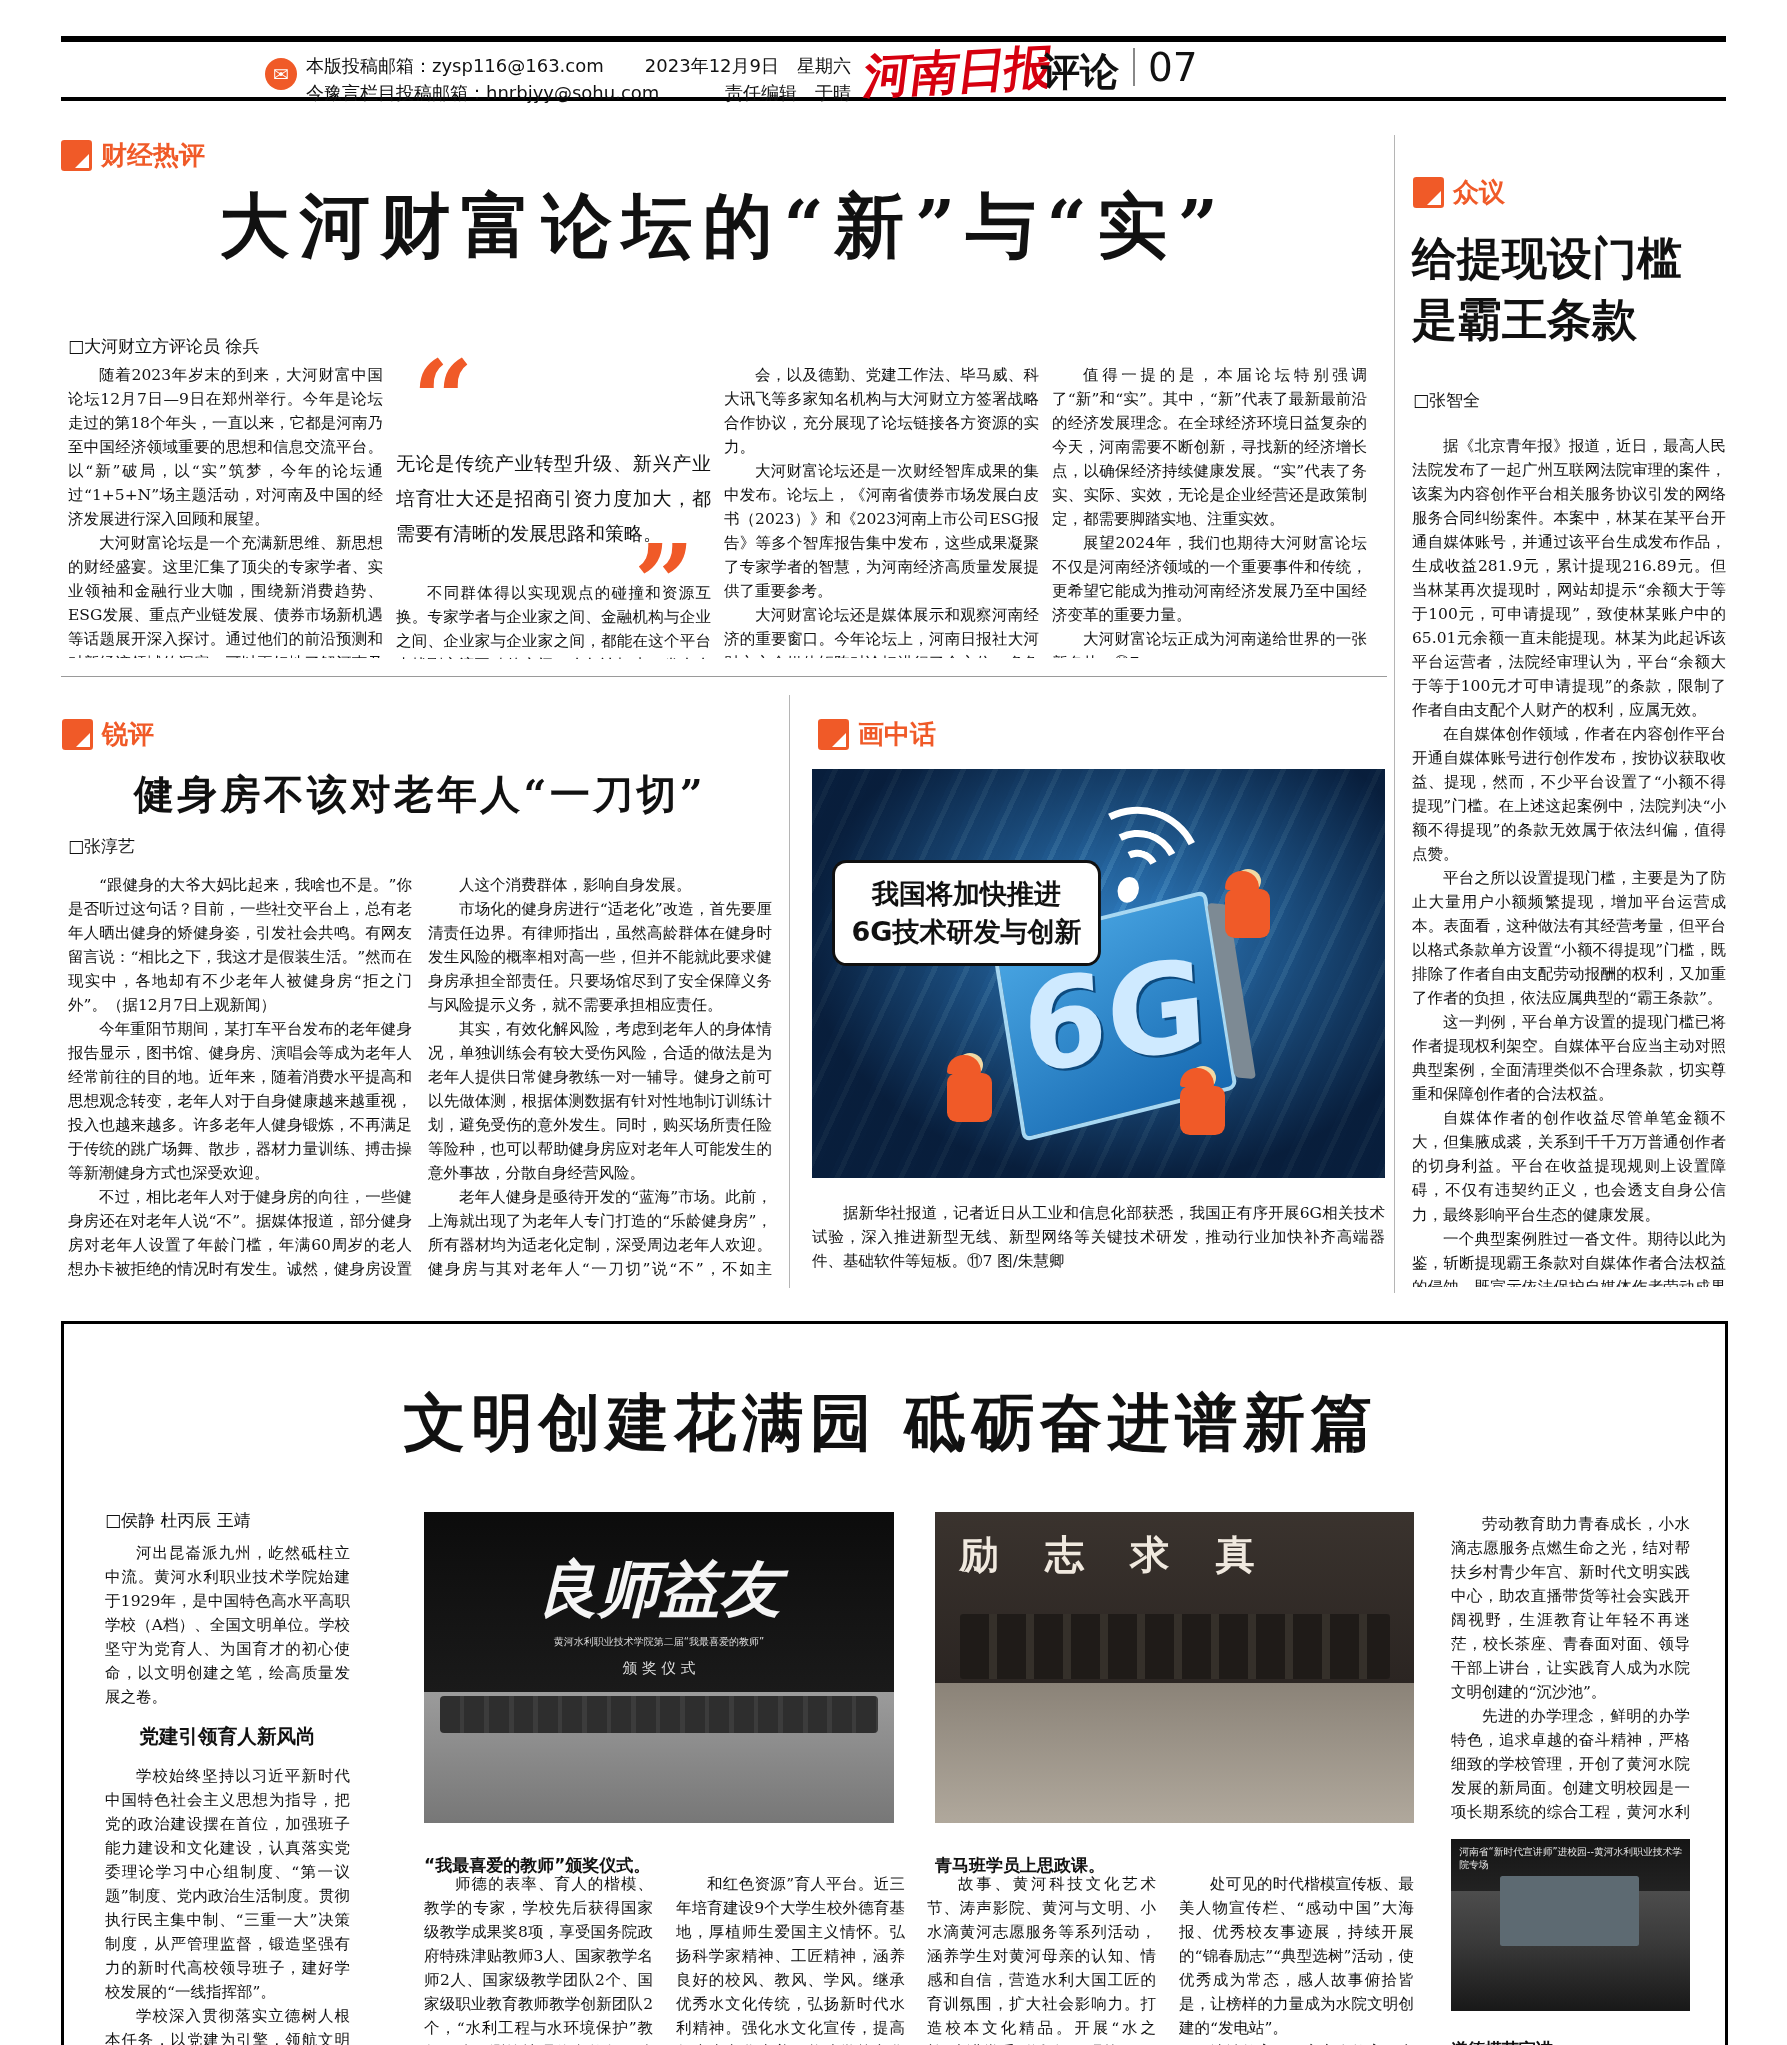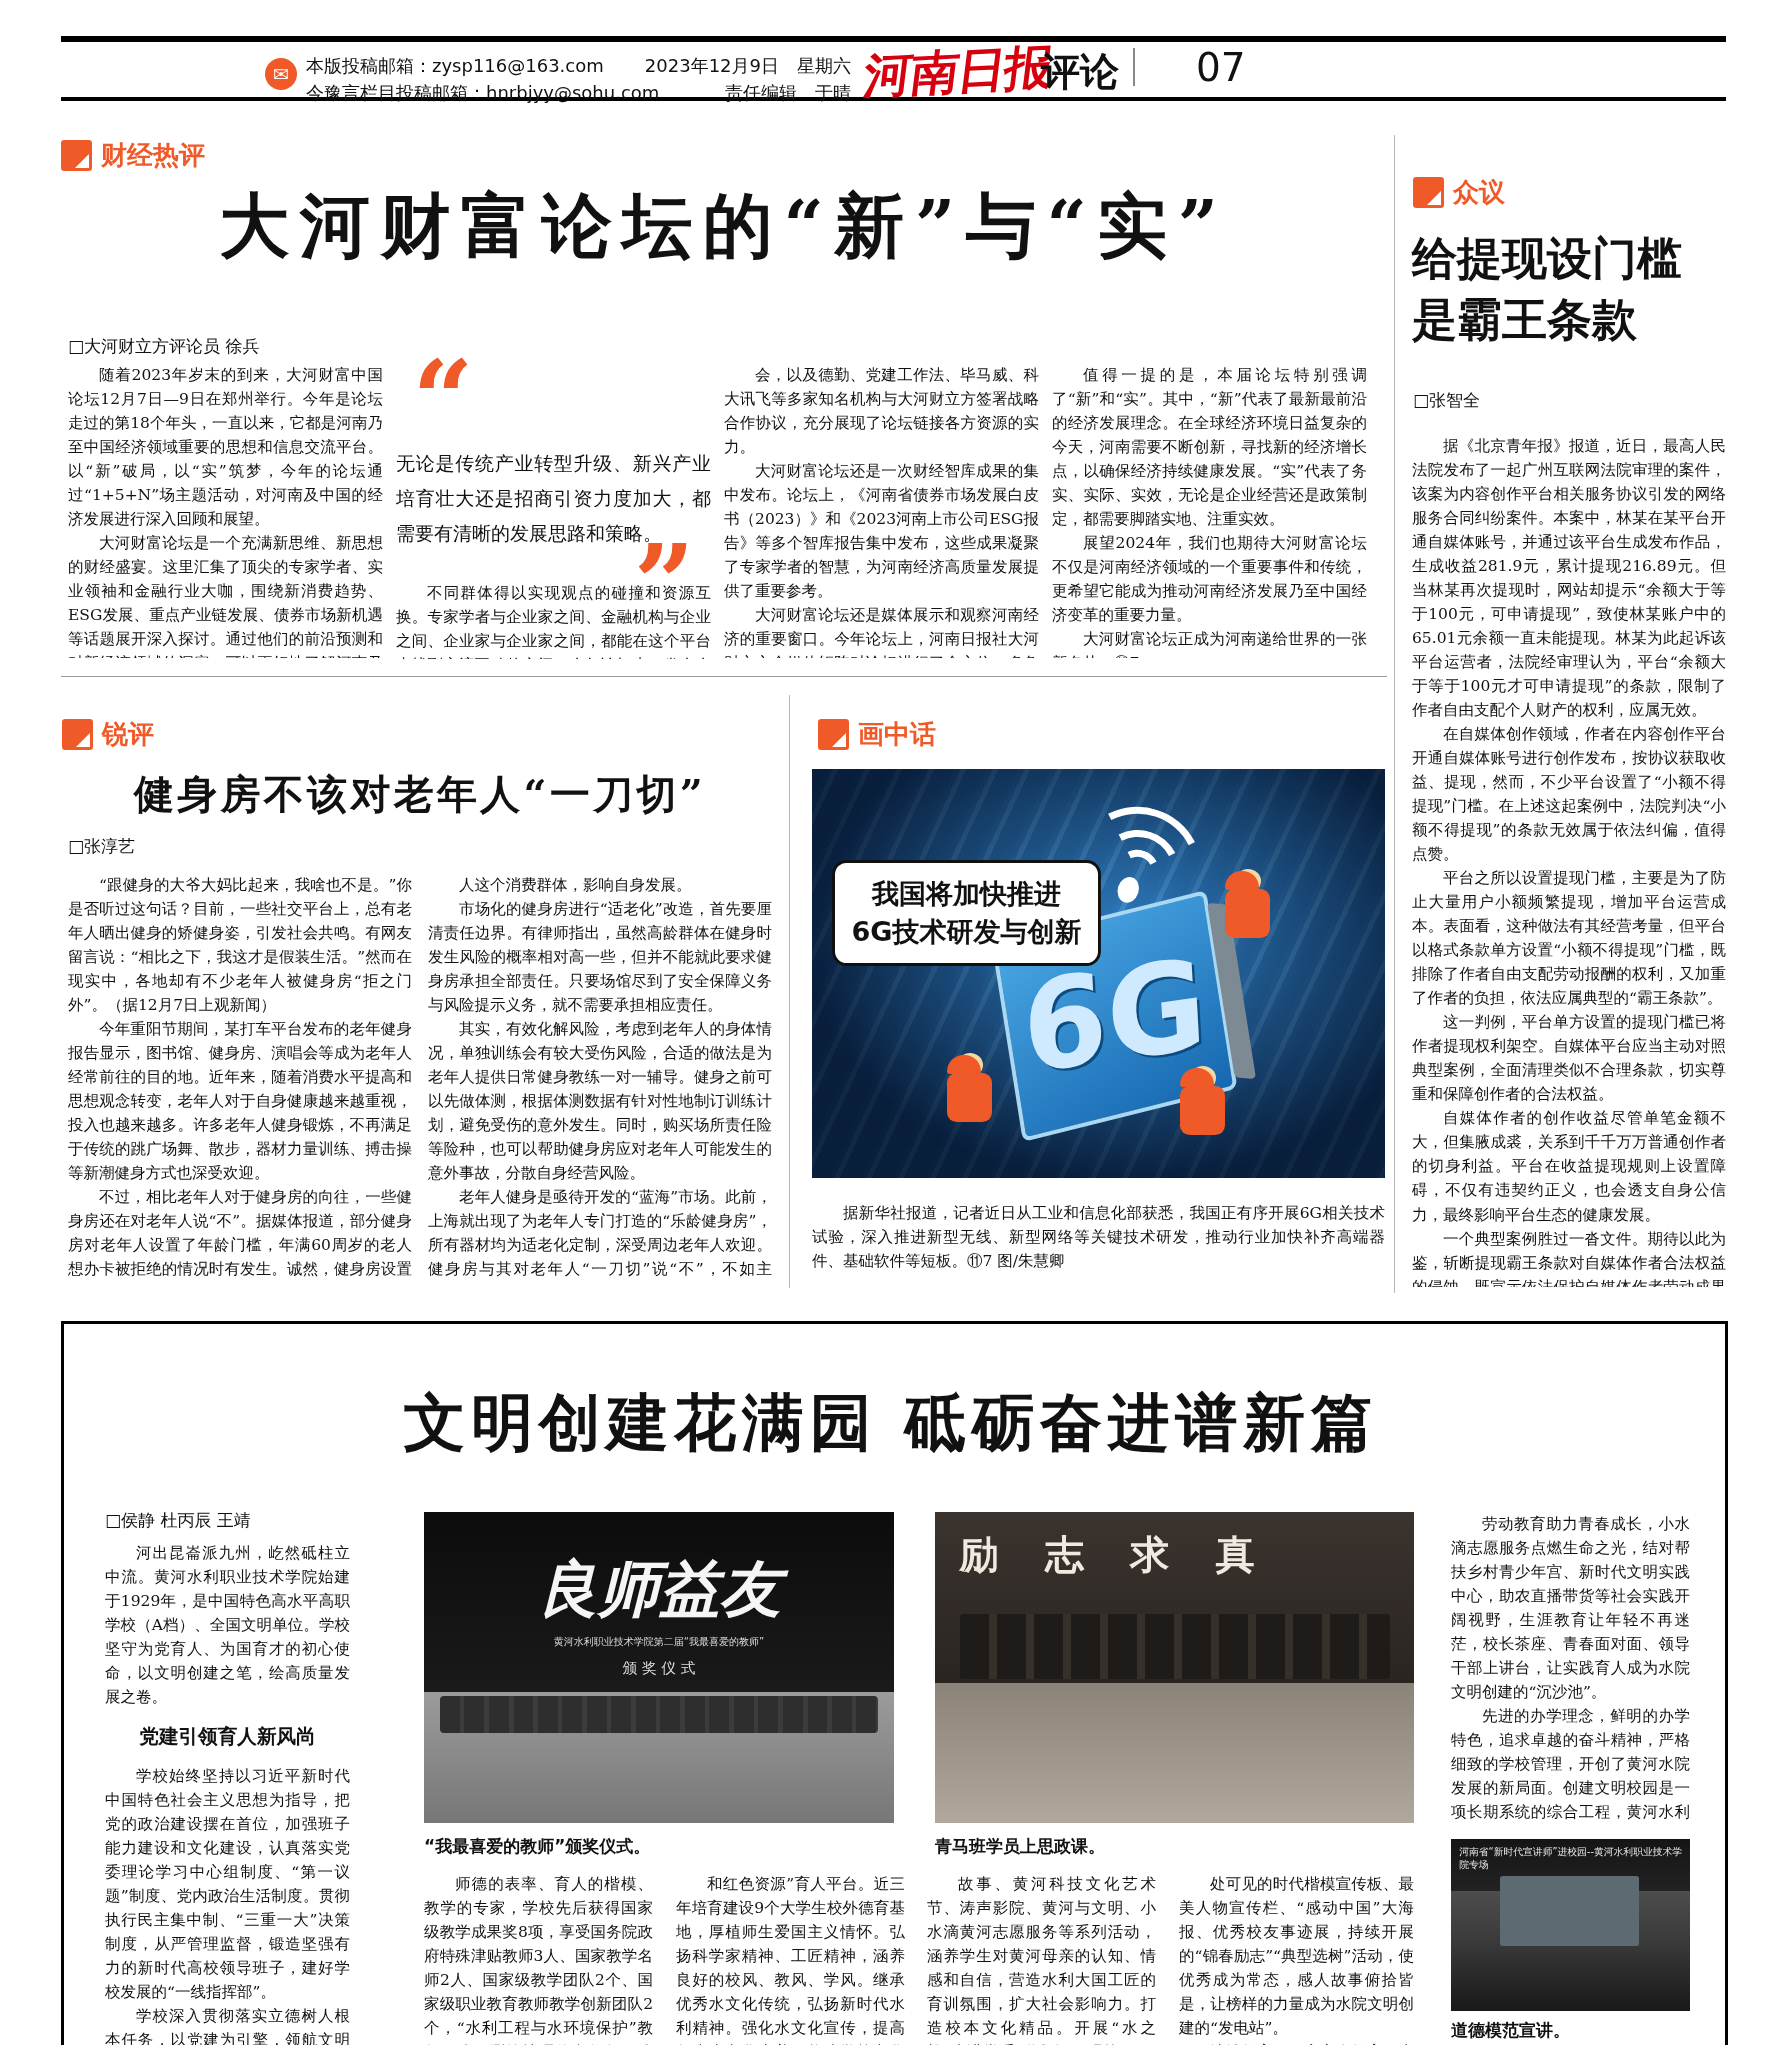--- a/index.html
+++ b/index.html
@@ -55,21 +55,21 @@
   .wifi .a1{left:0;top:0;width:115px;height:115px;}
   .wifi .a2{left:22.5px;top:22.5px;width:70px;height:70px;}
   .wifi .a3{left:43px;top:43px;width:29px;height:29px;}
   .wifi .dot{position:absolute;left:51px;top:72px;width:21px;height:26px;background:#fff;border-radius:50%;}
   .wk{position:absolute;}
   .wk .cap{width:34px;height:19px;background:#f05a28;border-radius:17px 17px 2.5px 2.5px;margin:0 auto;}
   .wk .face{width:26px;height:24px;background:#f2d9a4;border-radius:50%;margin:-2.5px auto 0;}
   .wk .bd{width:45px;height:49px;background:#f05a28;border-radius:9.8px;margin:-3.3px auto 0;}
   
   .ph{position:absolute;overflow:hidden;}
-  .cap{position:absolute;font-family:"DejaVu Sans",sans-serif;font-weight:bold;font-size:17px;}
+  .cap{position:absolute;font-family:"DejaVu Sans",sans-serif;font-weight:bold;font-size:17px;margin-top:19px;}
   .ph .ov{position:absolute;color:#eee;font-family:"DejaVu Sans",sans-serif;}
   
   #schoolbox{position:absolute;left:61px;top:1321px;width:1661px;height:1183px;border:3.3px solid #000;background:#fff;}
   .kicker{font-weight:bold;font-size:26px;text-align:center;letter-spacing:2.5px;}
   .h-school{font-weight:bold;font-size:62px;letter-spacing:5.7px;text-align:center;}
 </style>
 </head>
 <body>
 
 <div id="page">
@@ -84,21 +84,21 @@
     <div>本版投稿邮箱：zysp116@163.com</div>
     <div>今豫言栏目投稿邮箱：hnrbjyy@sohu.com</div>
   </div>
   <div class="abs hdr-txt" style="left:585px;top:52px;width:266px;text-align:right;">
     <div>2023年12月9日　星期六</div>
     <div>责任编辑　于晴</div>
   </div>
   <div class="abs masthead" style="left:865px;top:40px;">河南日报</div>
   <div class="abs secno" style="left:1041px;top:45px;">评论</div>
   <div class="abs" style="left:1133px;top:48px;width:1.6px;height:38px;background:#888;"></div>
-  <div class="abs secno" style="left:1148px;top:45px;font-weight:normal;margin-left:48px;">07</div>
+  <div class="abs secno" style="left:1148px;top:45px;font-weight:normal;">07</div>
 
   <div class="vline" style="left:1394px;top:135px;height:1158px;"></div>
   <div class="hline" style="left:61px;top:676px;width:1326px;"></div>
   <div class="vline" style="left:789px;top:695px;height:593px;"></div>
 
   <div class="badge" style="left:61px;top:138px;">
     <span class="ic"></span>
     <span class="tx">财经热评</span>
   </div>
   <div class="abs h-main" style="left:61px;top:180px;width:1326px;">大河财富论坛的“新”与“实”</div>

